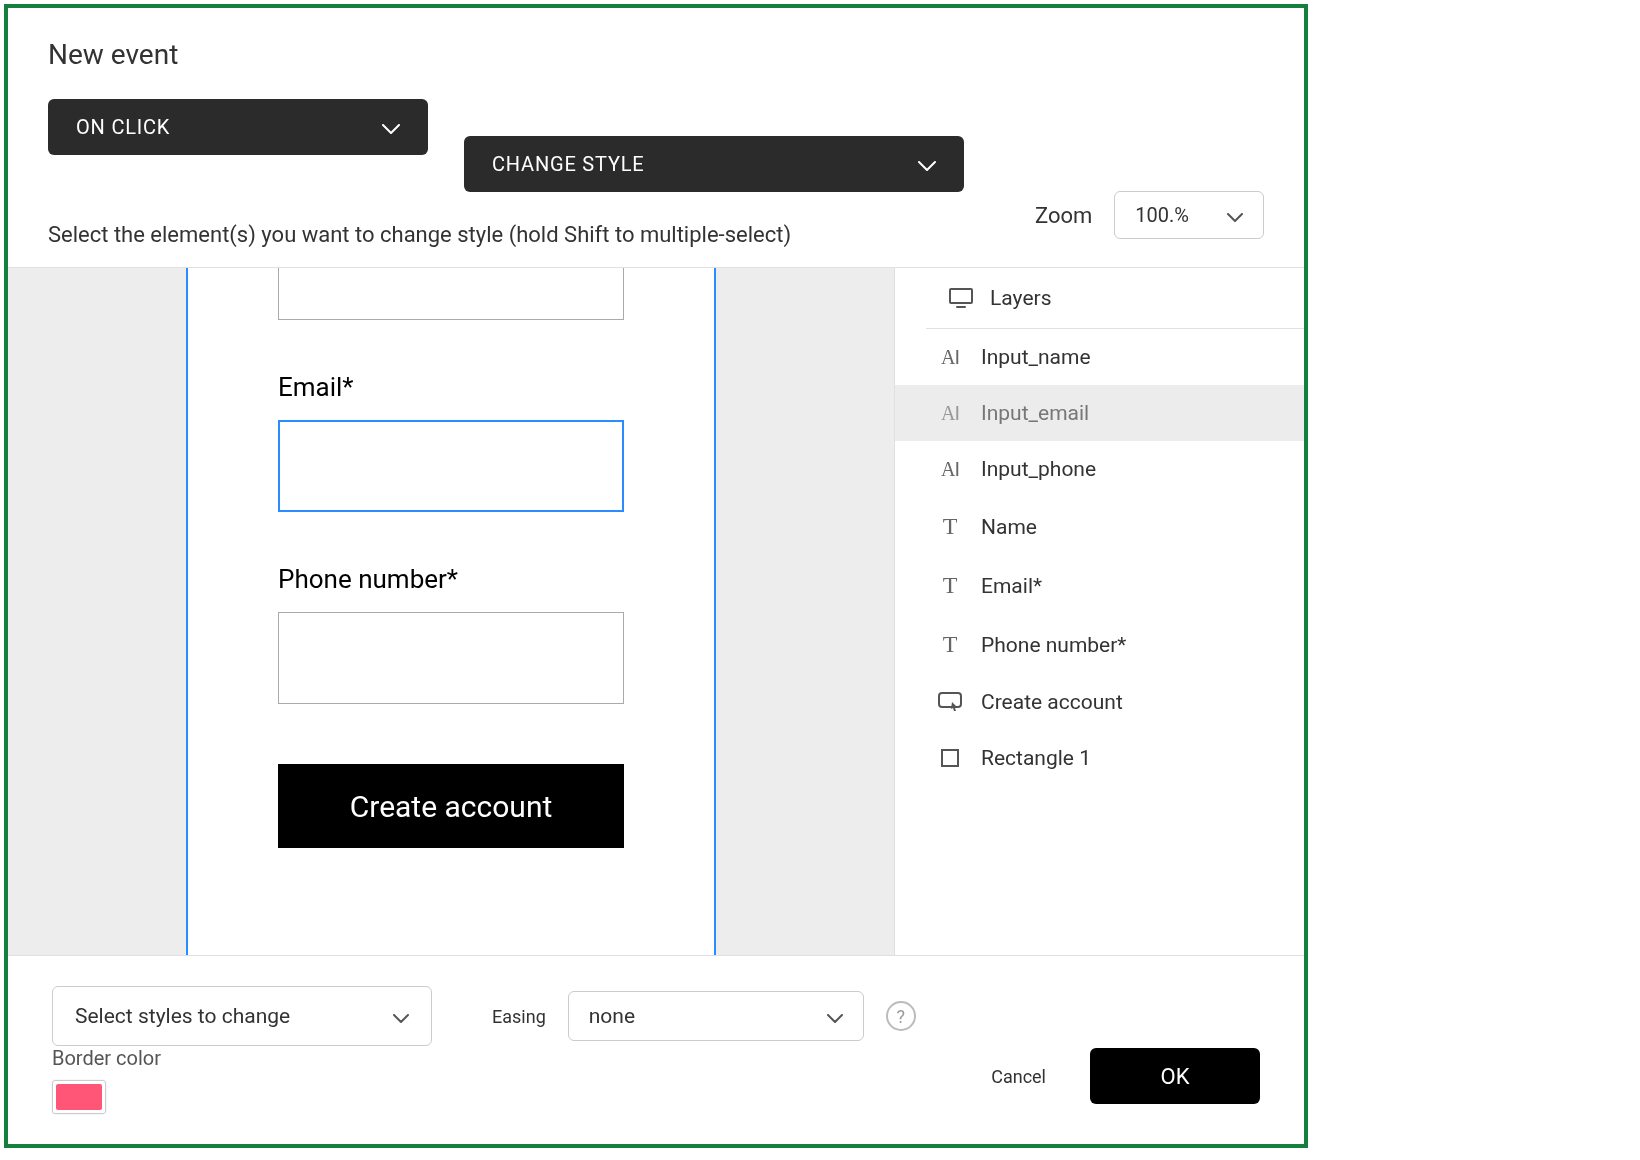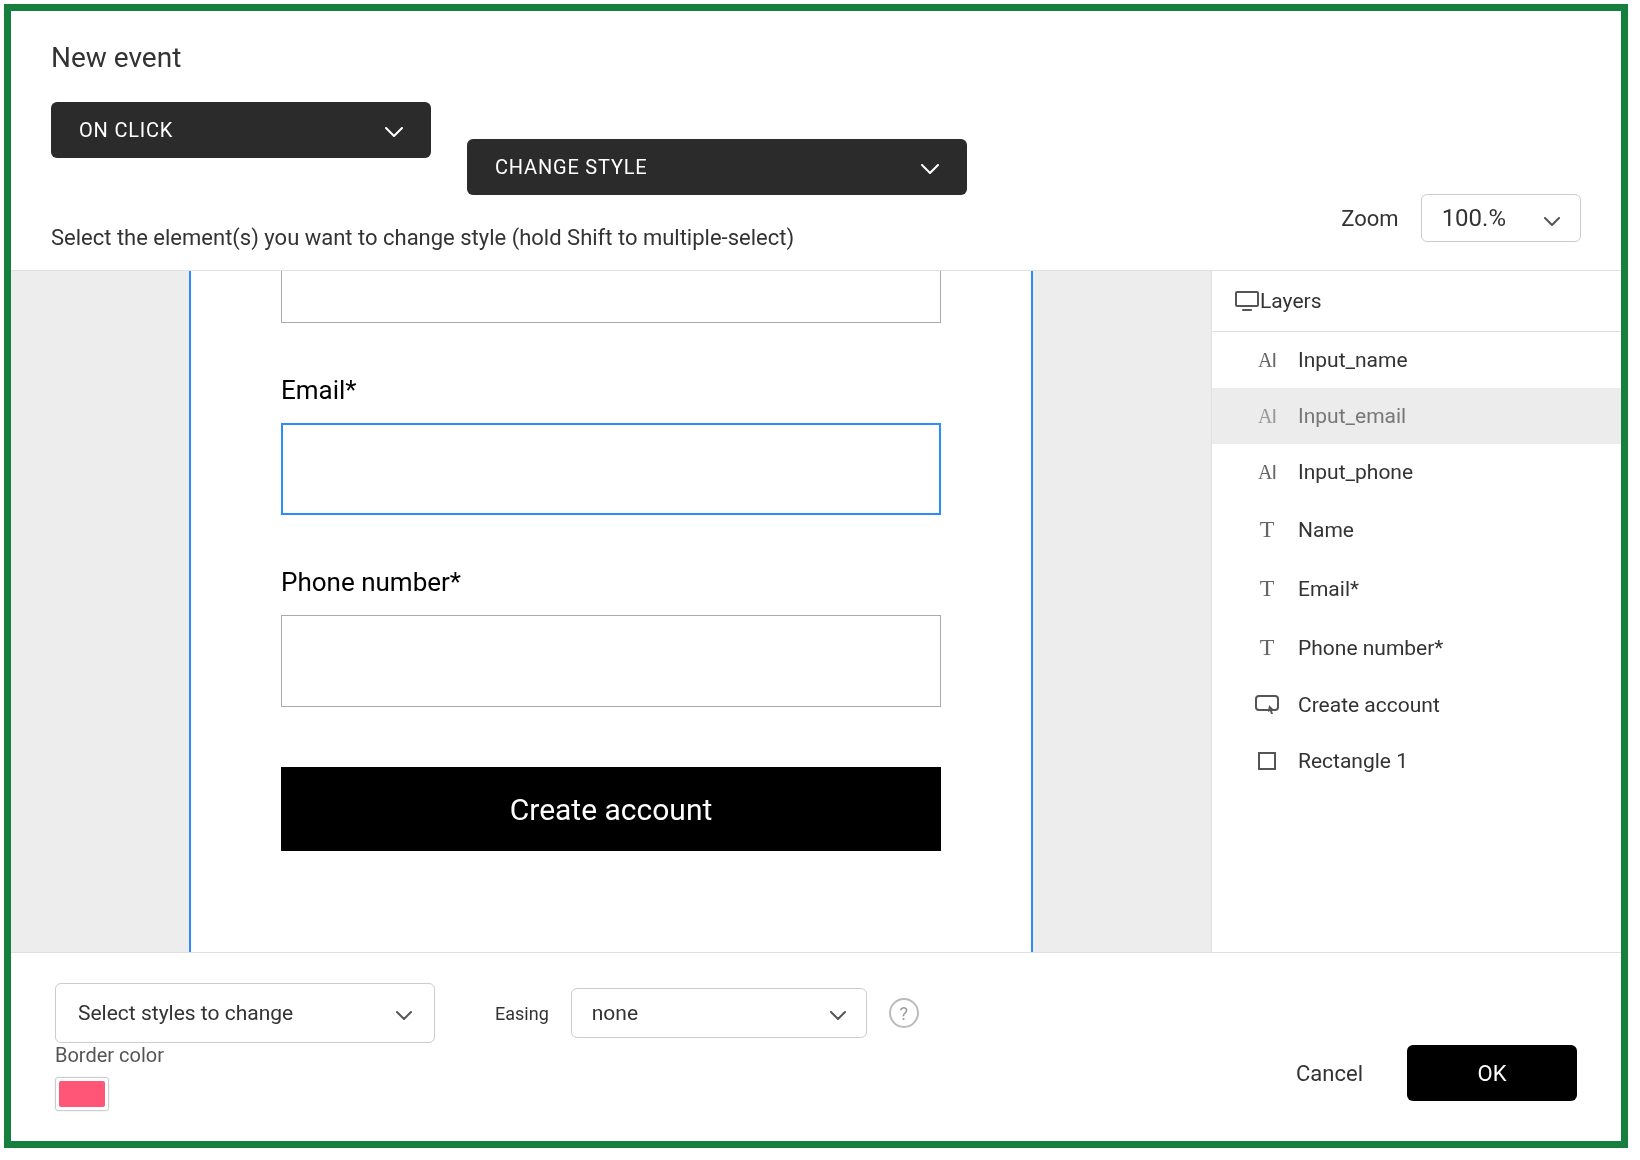--- a/index.html
+++ b/index.html
@@ -1,43 +1,43 @@
 <!DOCTYPE html>
 <html><head>
 <meta charset="utf-8">
 <style>
   * { box-sizing: border-box; margin: 0; padding: 0; font-family: -apple-system, BlinkMacSystemFont, "Segoe UI", Roboto, Helvetica, Arial, sans-serif; }
   body { width: 1640px; height: 1160px; background: #fff; overflow: hidden; position: relative; }
 
-  .outer { border: 7px solid #15803d; width: 1624px; height: 1144px; margin: 4px; position: relative; display: flex; flex-direction: column; }
+  .outer { border: 4px solid #15803d; width: 1304px; height: 1144px; margin: 4px; position: relative; display: flex; flex-direction: column; }
 
   
   .header { padding: 30px 40px 20px 40px; border-bottom: 1px solid #e0e0e0; position: relative; }
   .title { font-size: 28px; color: #333; font-weight: 400; margin-bottom: 28px; }
   .trigger-row { display: flex; gap: 36px; margin-bottom: 30px; }
   .dark-select { background: #2b2b2b; color: #fff; height: 56px; border-radius: 6px; padding: 0 28px; display: flex; align-items: center; justify-content: space-between; font-size: 20px; letter-spacing: 0.8px; cursor: pointer; gap: 30px; }
   .dark-select.trigger { width: 380px; }
   .dark-select.action  { width: 500px; margin-top: 37px; }
   .instruction { font-size: 22px; color: #333; }
   .zoom-wrap { position: absolute; right: 40px; bottom: 28px; display: flex; align-items: center; gap: 22px; }
   .zoom-label { font-size: 22px; color: #333; }
-  .zoom-select { border: 1px solid #ccc; border-radius: 6px; height: 48px; padding: 0 20px; display: flex; align-items: center; gap: 38px; font-size: 24px; color: #333; cursor: pointer; }
+  .zoom-select { border: 1px solid #ccc; border-radius: 6px; height: 48px; padding: 0 20px; display: flex; align-items: center; gap: 38px; font-size: 20px; color: #333; cursor: pointer; }
 
   
   .middle { flex: 1; display: flex; background: #ededed; min-height: 0; }
   .canvas-area { flex: 1; position: relative; overflow: hidden; }
   .artboard { position: absolute; left: 178px; right: 178px; top: -120px; background: #fff; border-left: 2px solid #2a8cff; border-right: 2px solid #2a8cff; padding: 40px 90px 40px 90px; height: 900px; }
   .field-label { font-size: 26px; color: #000; margin-top: 52px; margin-bottom: 18px; }
   .field-input { width: 100%; height: 92px; border: 1px solid #aaa; background: #fff; }
   .field-input.selected { border: 2px solid #2a8cff; }
   .btn-primary { width: 100%; height: 84px; background: #000; color: #fff; font-size: 30px; display:flex; align-items:center; justify-content:center; margin-top: 60px; }
 
   
   .layers { width: 410px; background: #fff; border-left: 1px solid #e0e0e0; display:flex; flex-direction:column; }
-  .layers-header { display:flex; align-items:center; padding: 18px 22px; border-bottom:1px solid #e0e0e0; font-size:21px; color:#333; }
+  .layers-header { display:flex; align-items:center; gap: 16px; padding: 18px 22px; border-bottom:1px solid #e0e0e0; font-size:21px; color:#333;margin-left:31px; }
   .layer-row { display:flex; align-items:center; gap:18px; padding:16px 26px 16px 42px; font-size:21px; color:#333; cursor:pointer; }
   .layer-row.selected { background:#ececec; color:#777; }
   .layer-row.selected .lyr-icon { color:#999; }
   .lyr-icon { display:inline-flex; align-items:center; justify-content:center; width:26px; color:#666; }
   .lyr-icon.text-input { font-family: "Times New Roman", serif; font-size:20px; letter-spacing: -1px;}
   .lyr-icon.text-static { font-family: "Times New Roman", serif; font-size:24px; }
   .lyr-icon svg { display:block; }
 
   
   .bottom { border-top:1px solid #e0e0e0; padding: 30px 44px 30px 44px; background:#fff; position:relative;}
@@ -47,21 +47,21 @@
   .easing-wrap .lbl { font-size:18px; color:#333; }
   .easing-sel { border:1px solid #ccc; border-radius:6px; height:50px; padding: 0 20px; display:flex; align-items:center; gap:140px; font-size:21px; color:#333; cursor:pointer; width: 296px; justify-content: space-between;}
   .help { width:30px; height:30px; border:2px solid #bbb; border-radius:50%; display:flex; align-items:center; justify-content:center; color:#999; font-size:18px; cursor:pointer;}
   .duration-wrap { display:flex; align-items:center; gap:22px; }
   .duration-wrap .lbl { font-size:22px; color:#333; }
   .duration-input { border:1px solid #eee; border-radius:6px; height:50px; width:160px; padding:0 16px; font-size:20px; color:#aaa; }
   .border-label { font-size:20px; color:#555; margin-bottom:10px; }
   .swatch { width:54px; height:34px; border:1px solid #ccc; border-radius:3px; padding:3px; cursor:pointer; box-shadow: 0 0 0 1px rgba(0,0,0,0.03);}
   .swatch .inner { width:100%; height:100%; border-radius:2px; }
   .actions { position:absolute; right:44px; bottom:40px; display:flex; align-items:center; gap:44px; }
-  .btn-cancel { font-size:22px; color:#333; cursor:pointer; }
+  .btn-cancel { font-size:18px; color:#333; cursor:pointer; }
   .btn-ok { background:#000; color:#fff; width:170px; height:56px; border-radius:6px; display:flex; align-items:center; justify-content:center; font-size:22px; cursor:pointer; }
 
   .chev { display:inline-block; }
 </style>
 </head>
 <body>
 
 <div class="outer">
 
   <div class="header">

